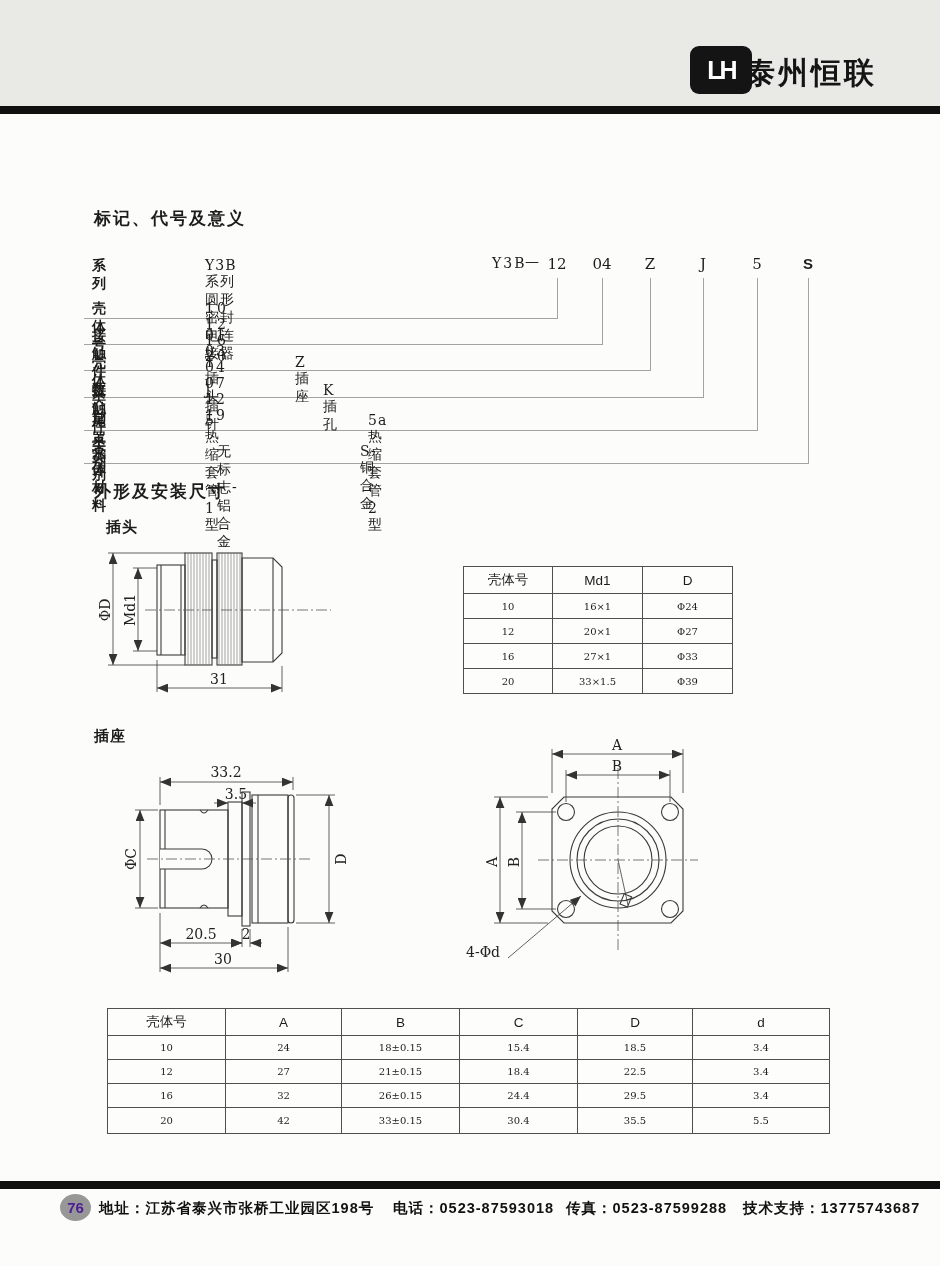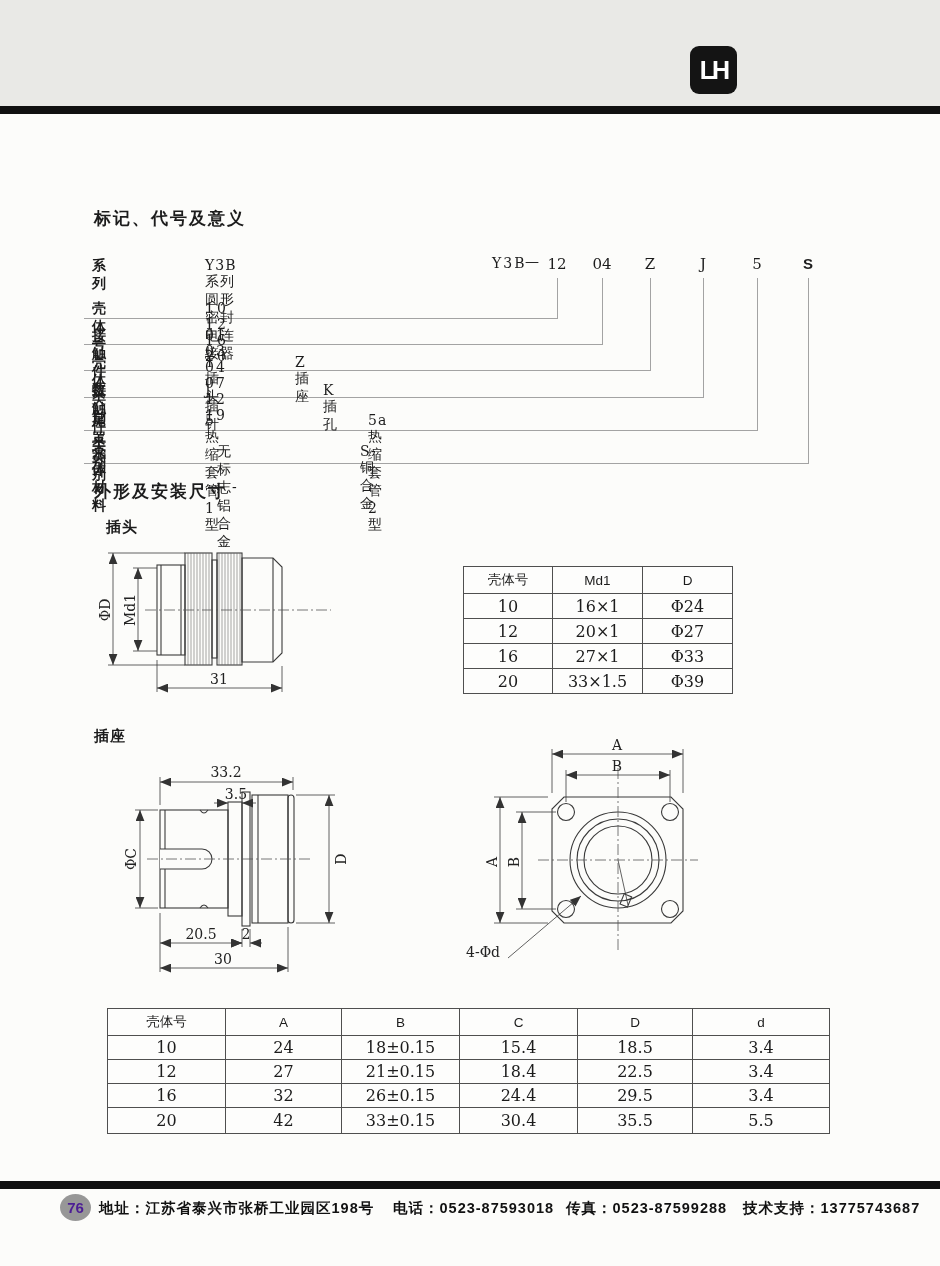--- a/index.html
+++ b/index.html
@@ -3,56 +3,57 @@
 <meta charset="utf-8">
 <style>
   html,body{margin:0;padding:0;background:#d8d8d8;}
   #page{position:relative;width:940px;height:1266px;background:#fcfcfa;overflow:hidden;
         font-family:"Liberation Sans",sans-serif;color:#1c1c1c;}
   .abs{position:absolute;}
   
   .band{left:0;top:0;width:940px;height:106px;background:#e9e9e6;}
   .slogan{left:94px;top:68px;font-family:"Liberation Serif",serif;font-weight:bold;
           font-size:21px;letter-spacing:1px;color:#151515;}
-  .logo-mark{left:690px;top:46px;width:47px;height:48px;background:#141414;border-radius:9px;
+  .logo-mark{left:690px;top:46px;width:62px;height:48px;background:#141414;border-radius:9px;
              display:flex;align-items:center;justify-content:center;}
   .logo-mark span{color:#fff;font-weight:bold;font-size:25px;letter-spacing:-3px;
                   font-family:"Liberation Sans",sans-serif;}
   .brand{left:745px;top:53px;font-size:30px;font-weight:bold;letter-spacing:3px;color:#141414;}
   .bar{left:0;width:940px;height:8px;background:#101010;}
   
   .h1{font-size:17px;font-weight:bold;letter-spacing:2px;}
   .h2{font-size:15px;font-weight:bold;letter-spacing:1px;}
   
   .mrow-label{font-size:14px;font-weight:600;letter-spacing:1px;}
   .mrow-val{font-family:"DejaVu Serif",serif;font-size:14px;letter-spacing:1px;}
   .conn{border-right:1px solid #a3a3a3;border-bottom:1px solid #a3a3a3;}
   .codeseg{font-family:"DejaVu Serif",serif;font-size:15px;transform:translateX(-50%);}
   
   table{border-collapse:collapse;background:#fdfdfc;}
   th,td{border:1px solid #4f4f4f;text-align:center;padding:0;}
   th{font-family:"Liberation Sans",sans-serif;font-weight:500;font-size:13.5px;height:26px;}
-  td{font-family:"DejaVu Serif",serif;font-size:16px;}
+  td{font-family:"DejaVu Serif",serif;font-size:10px;}
   .t-plug td{height:24px;}
   .t-main td{height:23px;}
   
   .badge{left:60px;top:1194px;width:31px;height:27px;background:#979797;border-radius:50%;
          color:#4c1d95;font-size:15px;font-weight:bold;display:flex;align-items:center;justify-content:center;}
   .foot{top:1199px;font-size:14.5px;font-weight:600;letter-spacing:1px;color:#111;}
   svg text{font-family:"DejaVu Serif",serif;font-size:14px;fill:#222;}
 </style>
 </head>
 <body>
 
 <div id="page">
 
   <div class="abs band"></div>
   <div class="abs logo-mark">
     <span>LH</span>
   </div>
+  <div class="abs brand">泰州恒联</div>
   <div class="abs bar" style="top:106px;"></div>
 
   <div class="abs h1" style="left:94px;top:207px;">标记、代号及意义</div>
 
   <div class="abs mrow-val" style="left:492px;top:255px;letter-spacing:2px;">Y3B</div>
   <div class="abs mrow-val" style="left:525px;top:253px;">—</div>
   <div class="abs codeseg" style="left:557px;top:255px;">12</div>
   <div class="abs codeseg" style="left:602px;top:255px;">04</div>
   <div class="abs codeseg" style="left:650px;top:255px;">Z</div>
   <div class="abs codeseg" style="left:703px;top:255px;">J</div>

